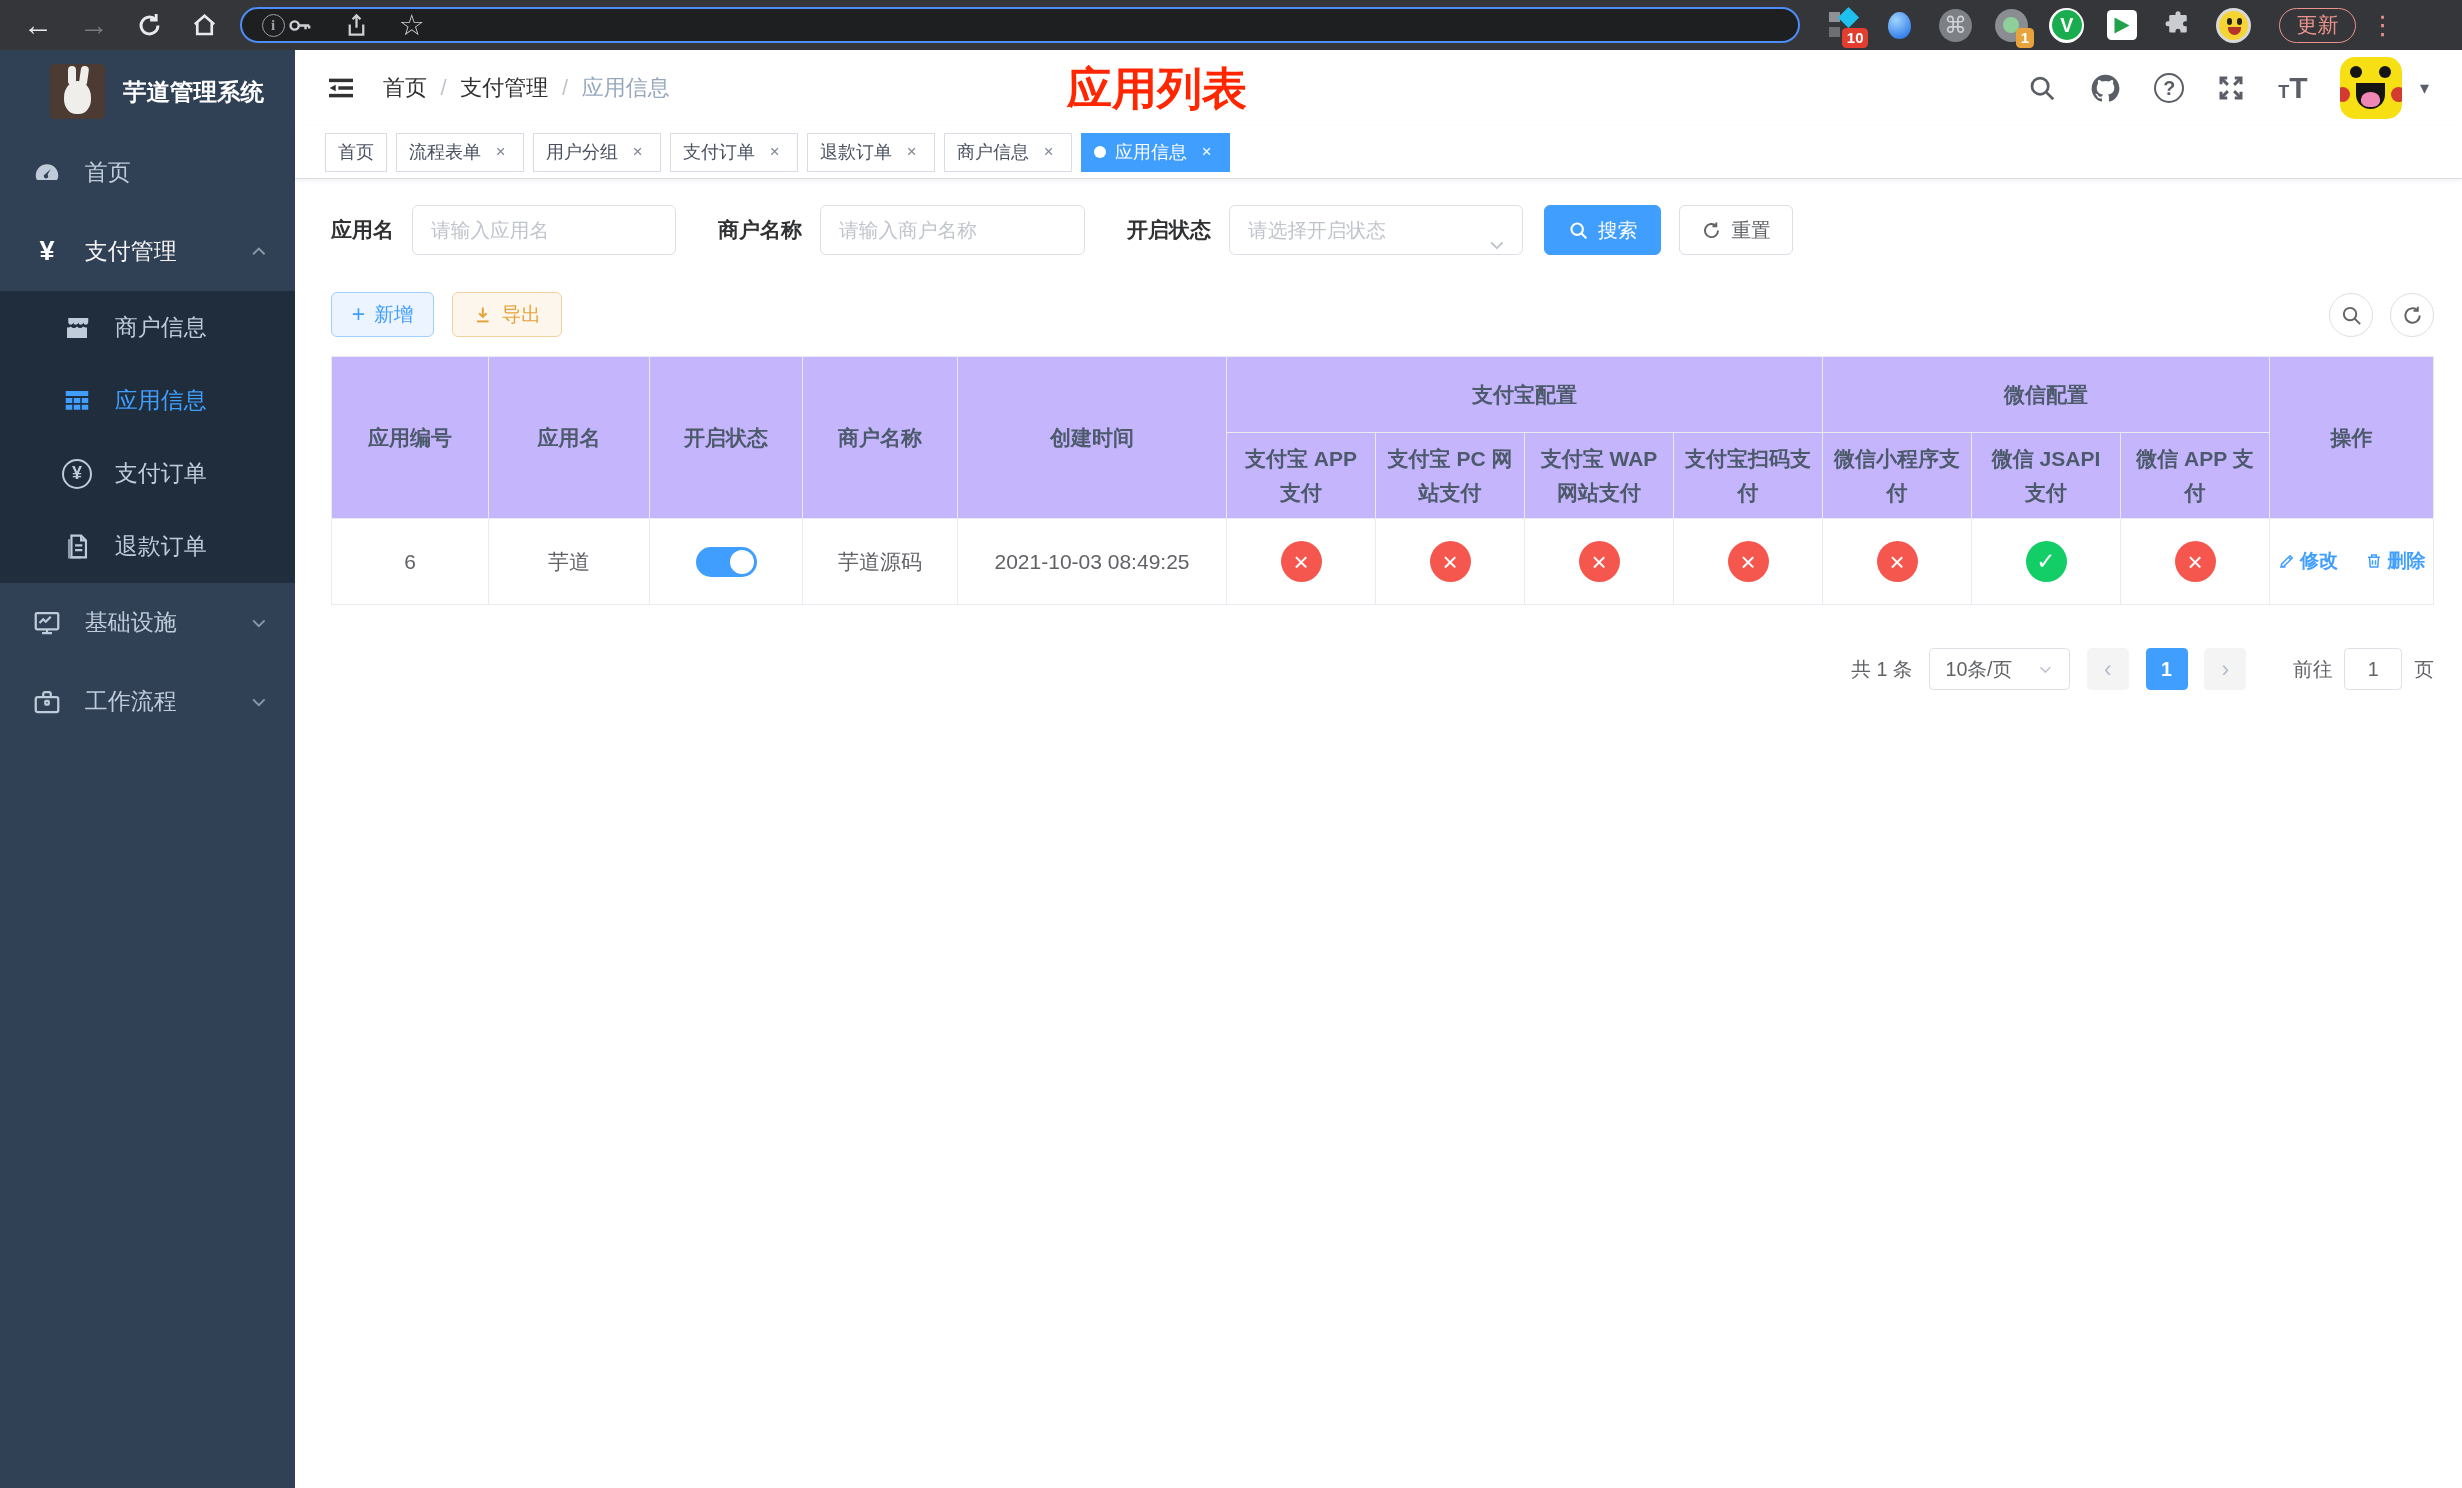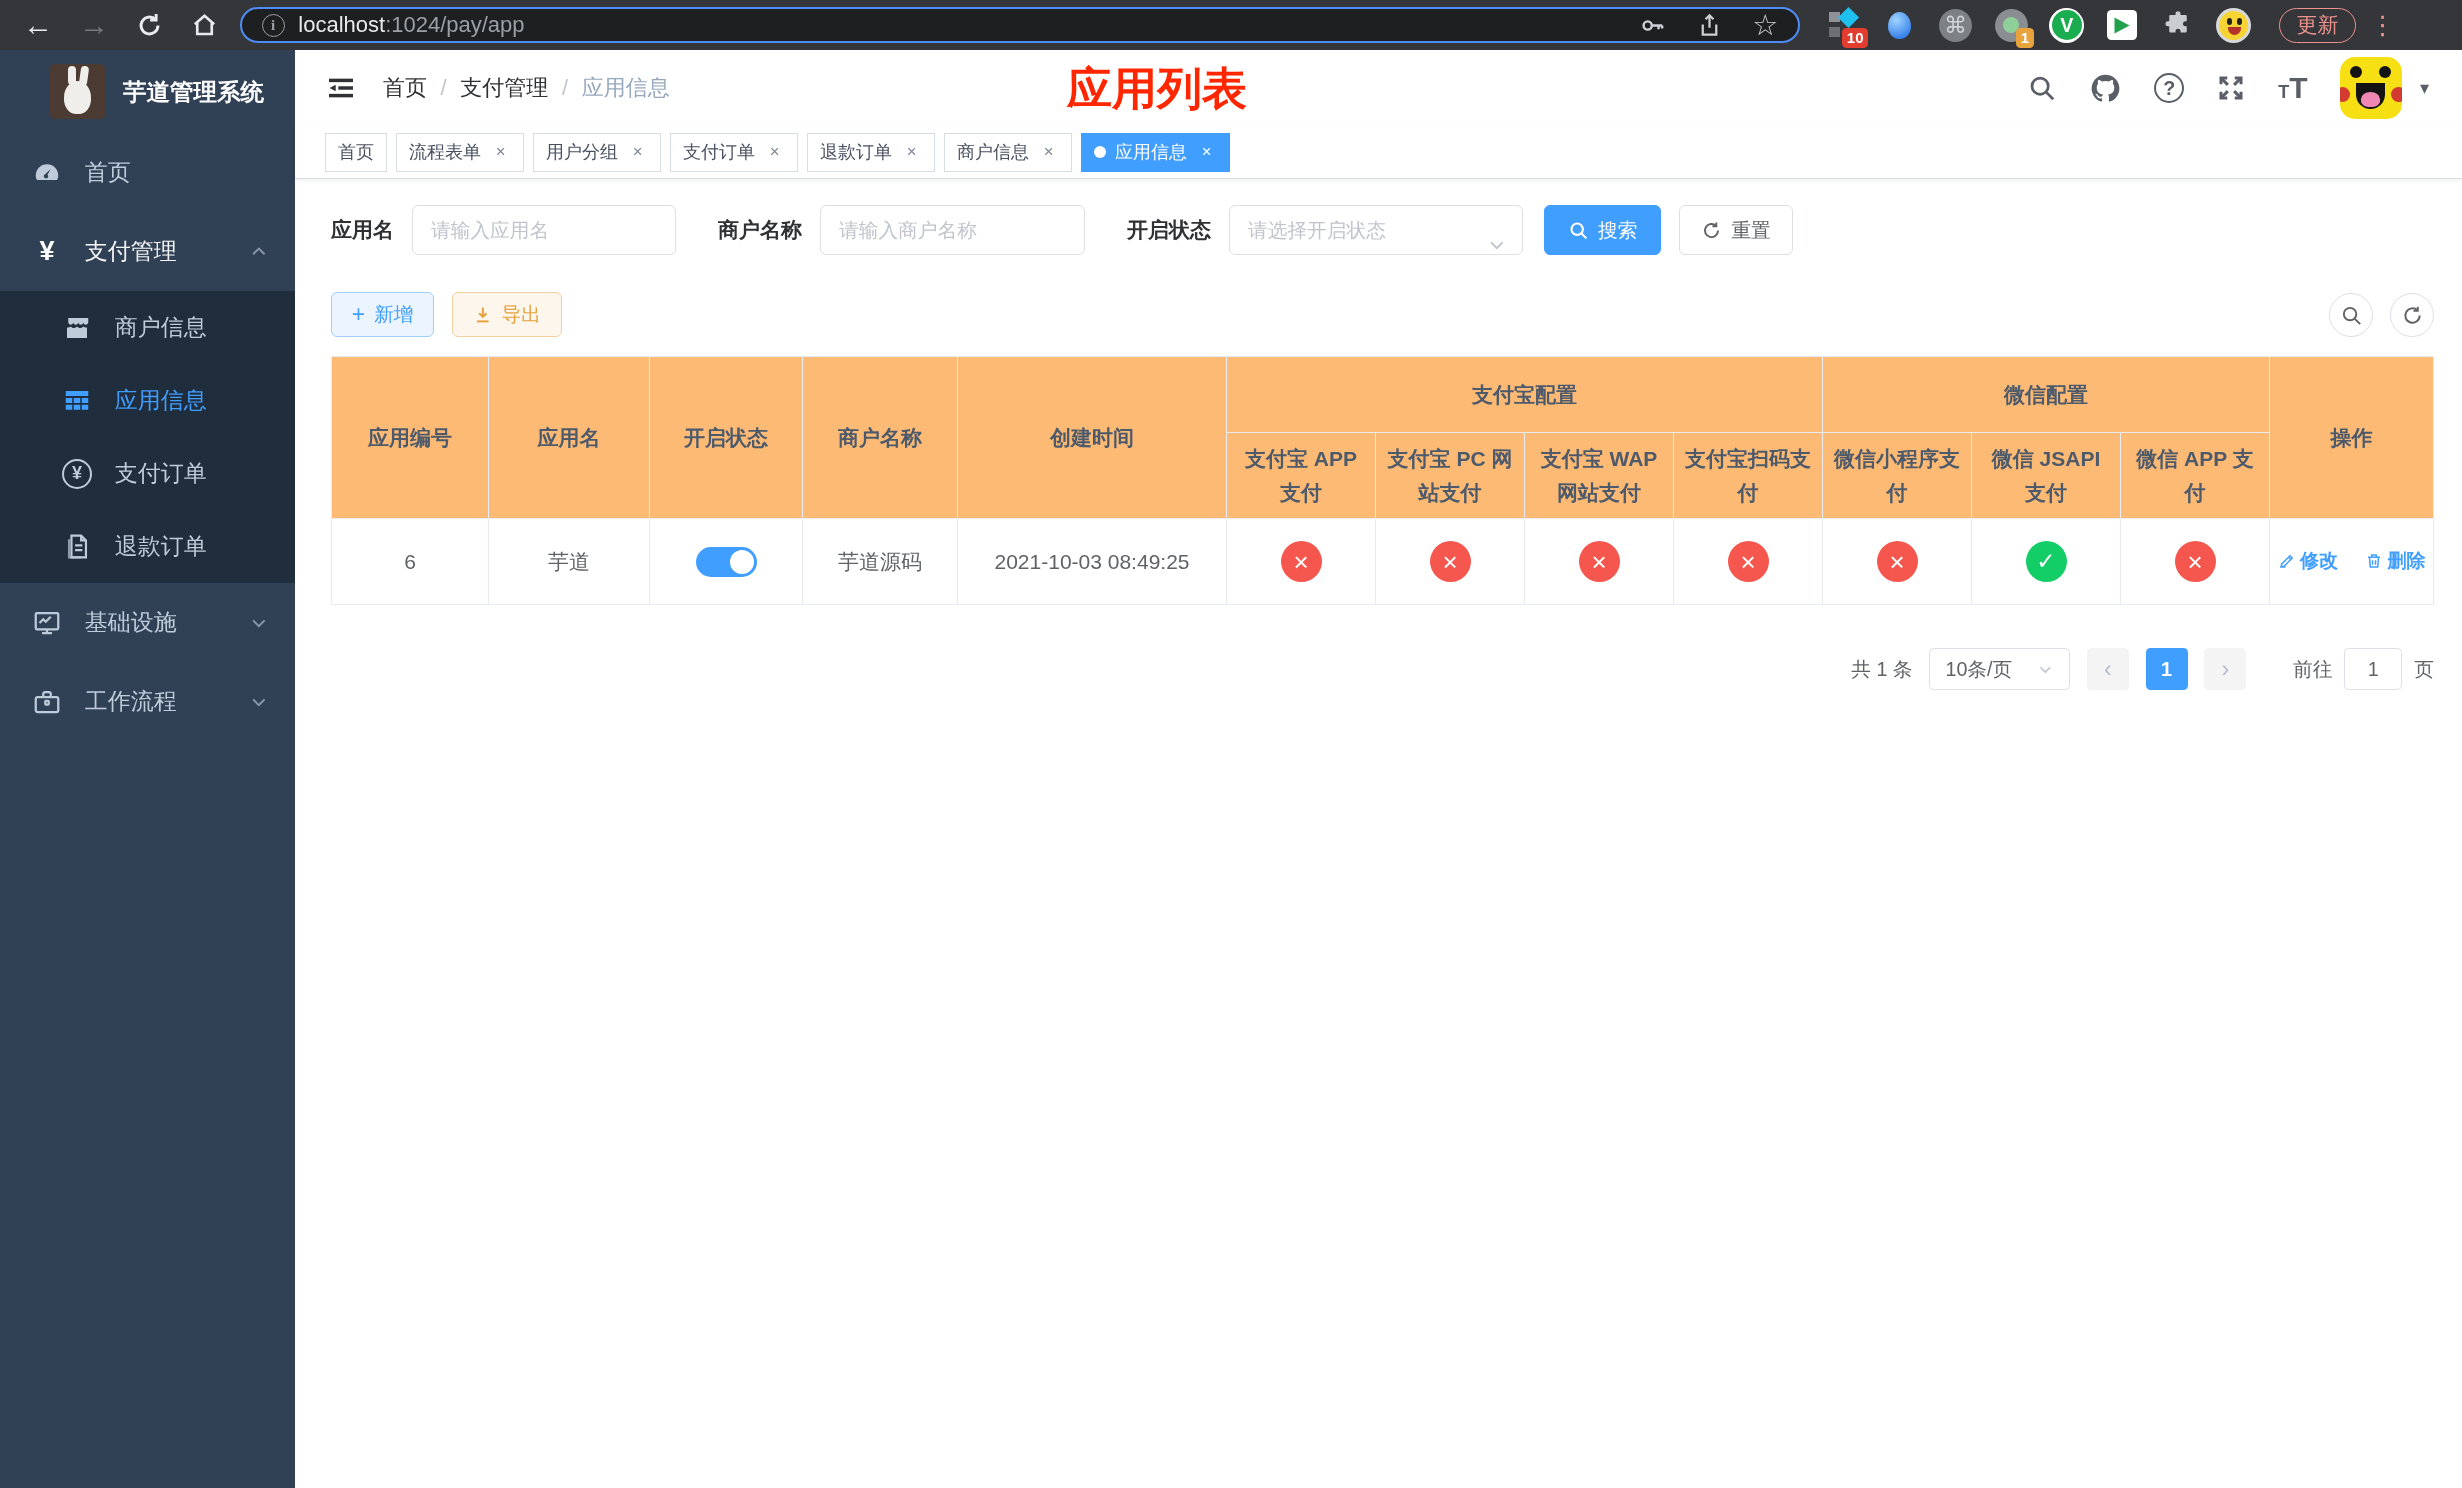--- a/index.html
+++ b/index.html
@@ -108,21 +108,21 @@
   .btn-sm { height:45px; border-radius:6px; font-size:19.7px; padding:0 19.7px; }
   .btn-plainblue { background:#ecf5ff; border:1.5px solid #a0cfff; color:#409eff; }
   .btn-plainorange { background:#fdf6ec; border:1.5px solid #f3d19e; color:#e6a23c; }
   .plus { font-size:23px; line-height:1; }
   .circ-btn { position:absolute; top:114px; width:44px; height:44px; border-radius:50%; border:1.5px solid #dcdfe6; background:#fff; display:flex; align-items:center; justify-content:center; color:#606266; cursor:pointer; }
   .circ-btn.b1 { right:89px; } .circ-btn.b2 { right:28px; }
 
   
   table.grid { position:absolute; left:36px; top:177px; width:2103px; border-collapse:collapse; table-layout:fixed; }
   table.grid th, table.grid td { border:1.5px solid #e8ebf0; font-size:21px; }
-  table.grid th { background:#fdba74; color:#4d5a6b; font-weight:bold; text-align:center; padding:7.6px 10.6px; }
+  table.grid th { background:#c4b5fd; color:#4d5a6b; font-weight:bold; text-align:center; padding:7.6px 10.6px; }
   table.grid tr.h1 th { height:76px; }
   table.grid tr.h2 th { height:86px; line-height:1.6; }
   table.grid th.span2 { height:162px; }
   table.grid td { background:#fff; color:#606266; text-align:center; height:86px; }
   .toggle { display:inline-block; width:61px; height:30px; border-radius:15px; background:#409eff; position:relative; vertical-align:middle; cursor:pointer; }
   .toggle::after { content:""; position:absolute; right:3px; top:3px; width:24px; height:24px; border-radius:50%; background:#fff; }
   .st { display:inline-flex; width:41px; height:41px; border-radius:50%; align-items:center; justify-content:center; color:#fff; font-size:21px; }
   .st.fail { background:#f5574e; }
   .st.success { background:#13ce66; }
   .st.fail::after { content:"×"; font-size:26px; line-height:1; }
@@ -157,21 +157,20 @@
         </span>
       <span>
           <svg width="29" height="29" viewBox="0 0 24 24" fill="none" stroke="#e8eaed" stroke-width="2.2">
             <path d="M4 11 12 4l8 7"></path>
             <path d="M6 10v9h12v-9"></path>
           </svg>
         </span>
     </div>
     <div class="urlbar">
       <span class="info-i">i</span>
-      <span class="urltext"><span>localhost</span><span class="path">:1024/pay/app</span></span>
       <span class="url-icons">
         <span>
             <svg width="29" height="29" viewBox="0 0 24 24" fill="none" stroke="#cdd0d4" stroke-width="2">
               <circle cx="8" cy="12" r="3.4"></circle>
               <path d="M11.4 12H20M17 12v3M20 12v2.4"></path>
             </svg>
           </span>
         <span>
             <svg width="27" height="27" viewBox="0 0 24 24" fill="none" stroke="#cdd0d4" stroke-width="2">
               <path d="M12 3v11"></path>

